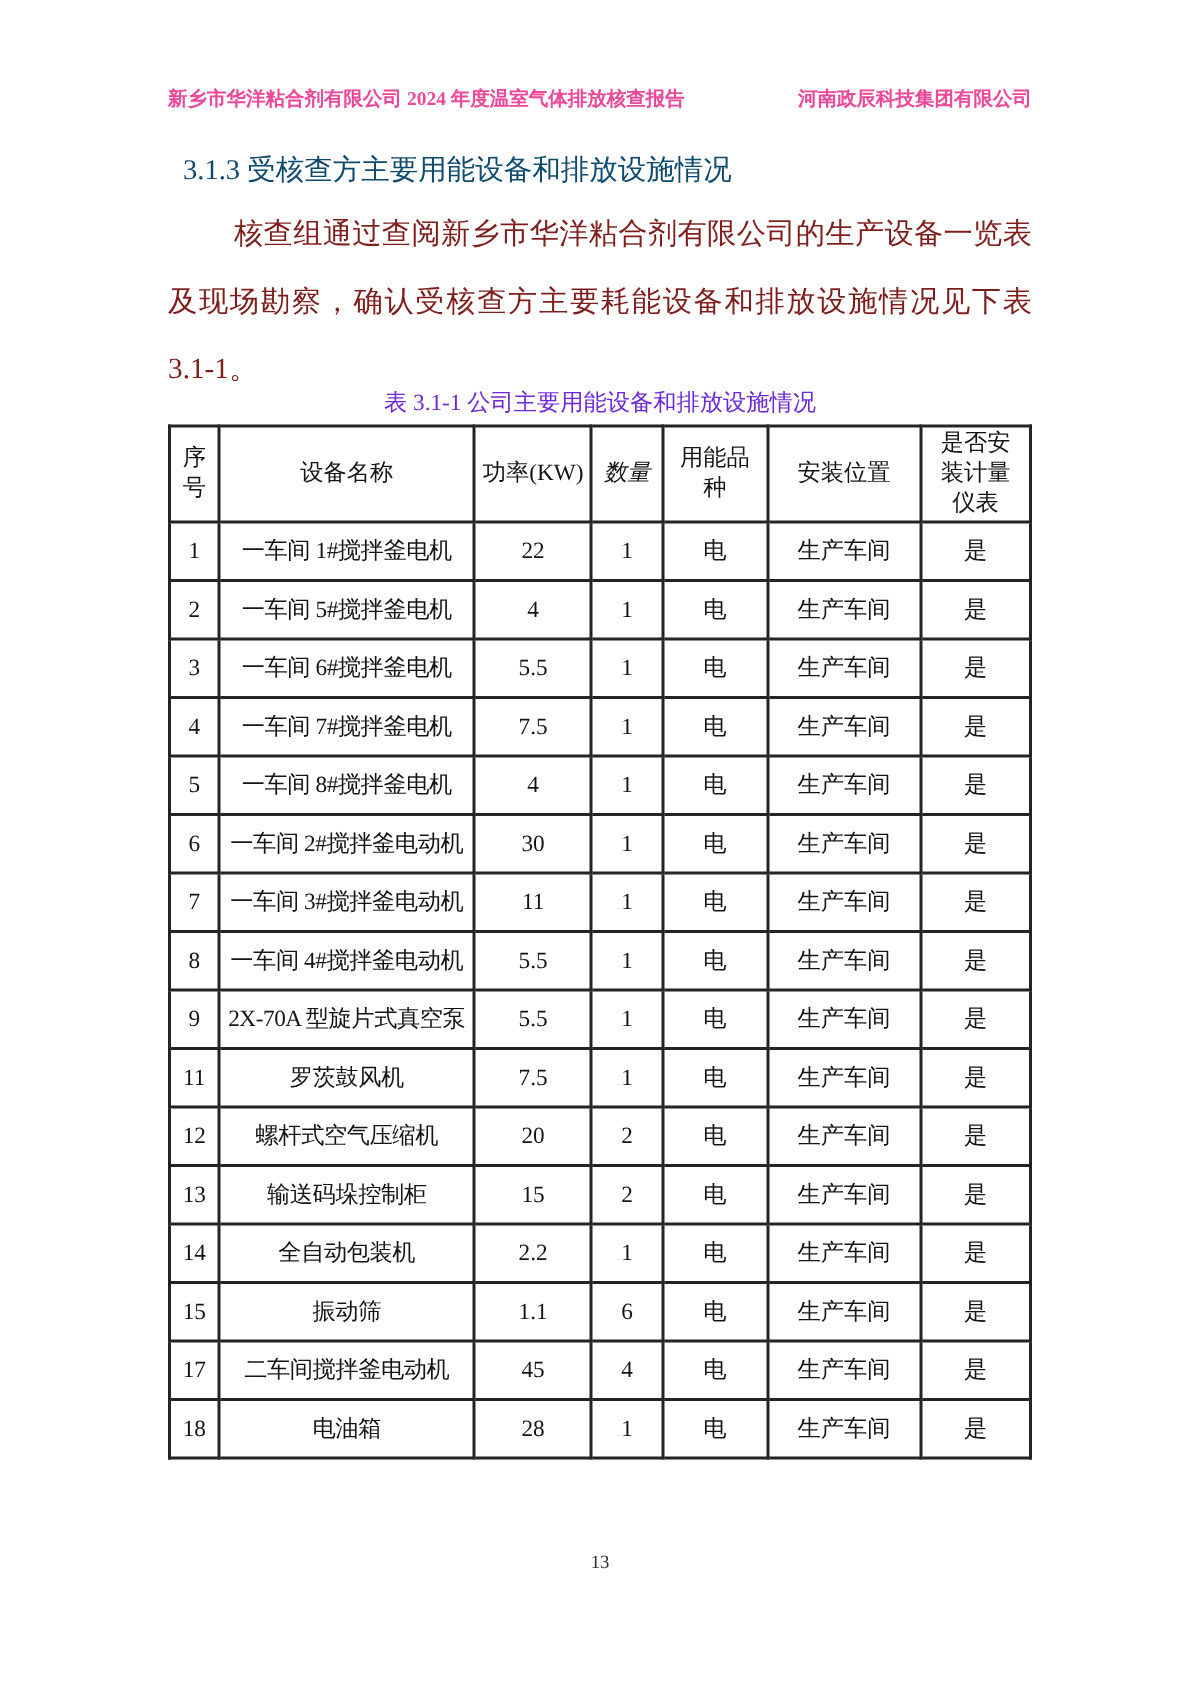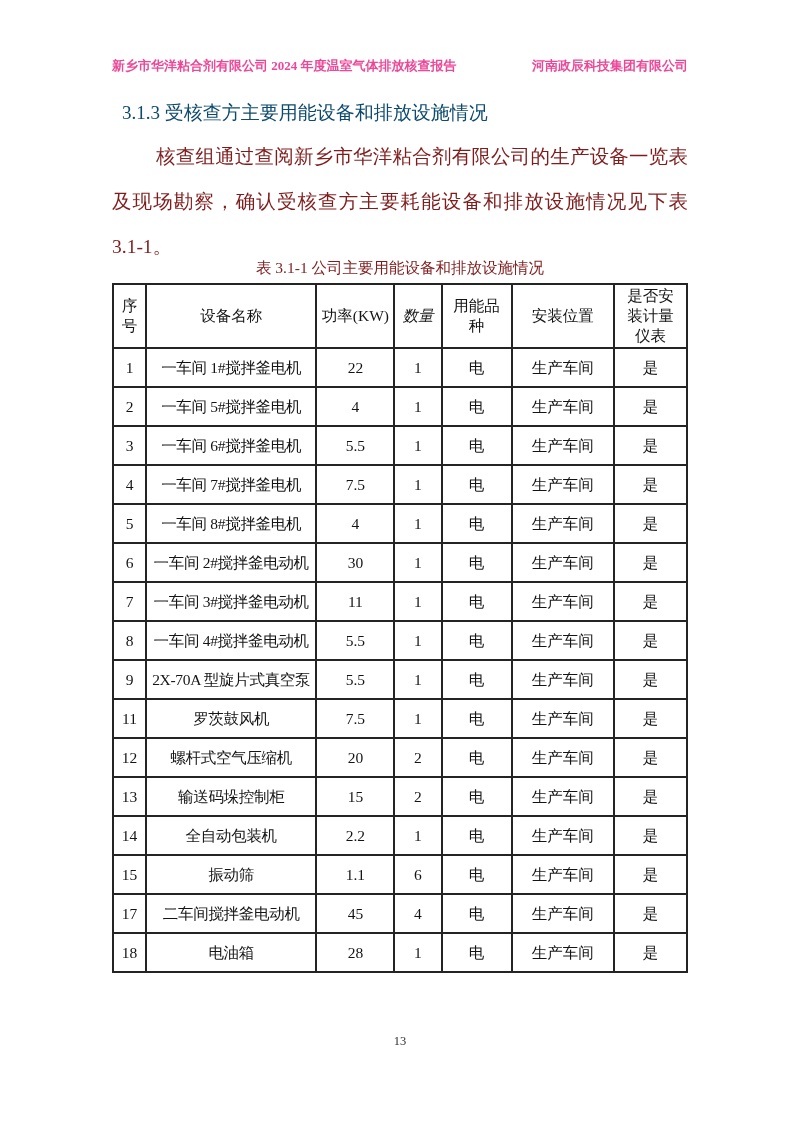--- a/index.html
+++ b/index.html
@@ -28,21 +28,21 @@
   }
   .para-line {
     line-height: 45px; height: 45px;
     text-align: justify; text-align-last: justify;
   }
   .para-line.first { padding-left: 44px; }
   .para-line.last { text-align: center; text-align-last: left; }
 
   .table-caption {
     position: absolute; top: 258px; left: 112px; width: 576px;
-    text-align: center; font-size: 15.5px; color: #7f1d1d;
+    text-align: center; font-size: 15.5px; color: #6d28d9;
   }
 
   table.device-table {
     position: absolute; top: 283px; left: 112px;
     width: 576px; table-layout: fixed; border-collapse: collapse;
     font-size: 15.5px; color: #141414;
   }
   .device-table th, .device-table td {
     border: 2px solid #242424;
     text-align: center; vertical-align: middle;

